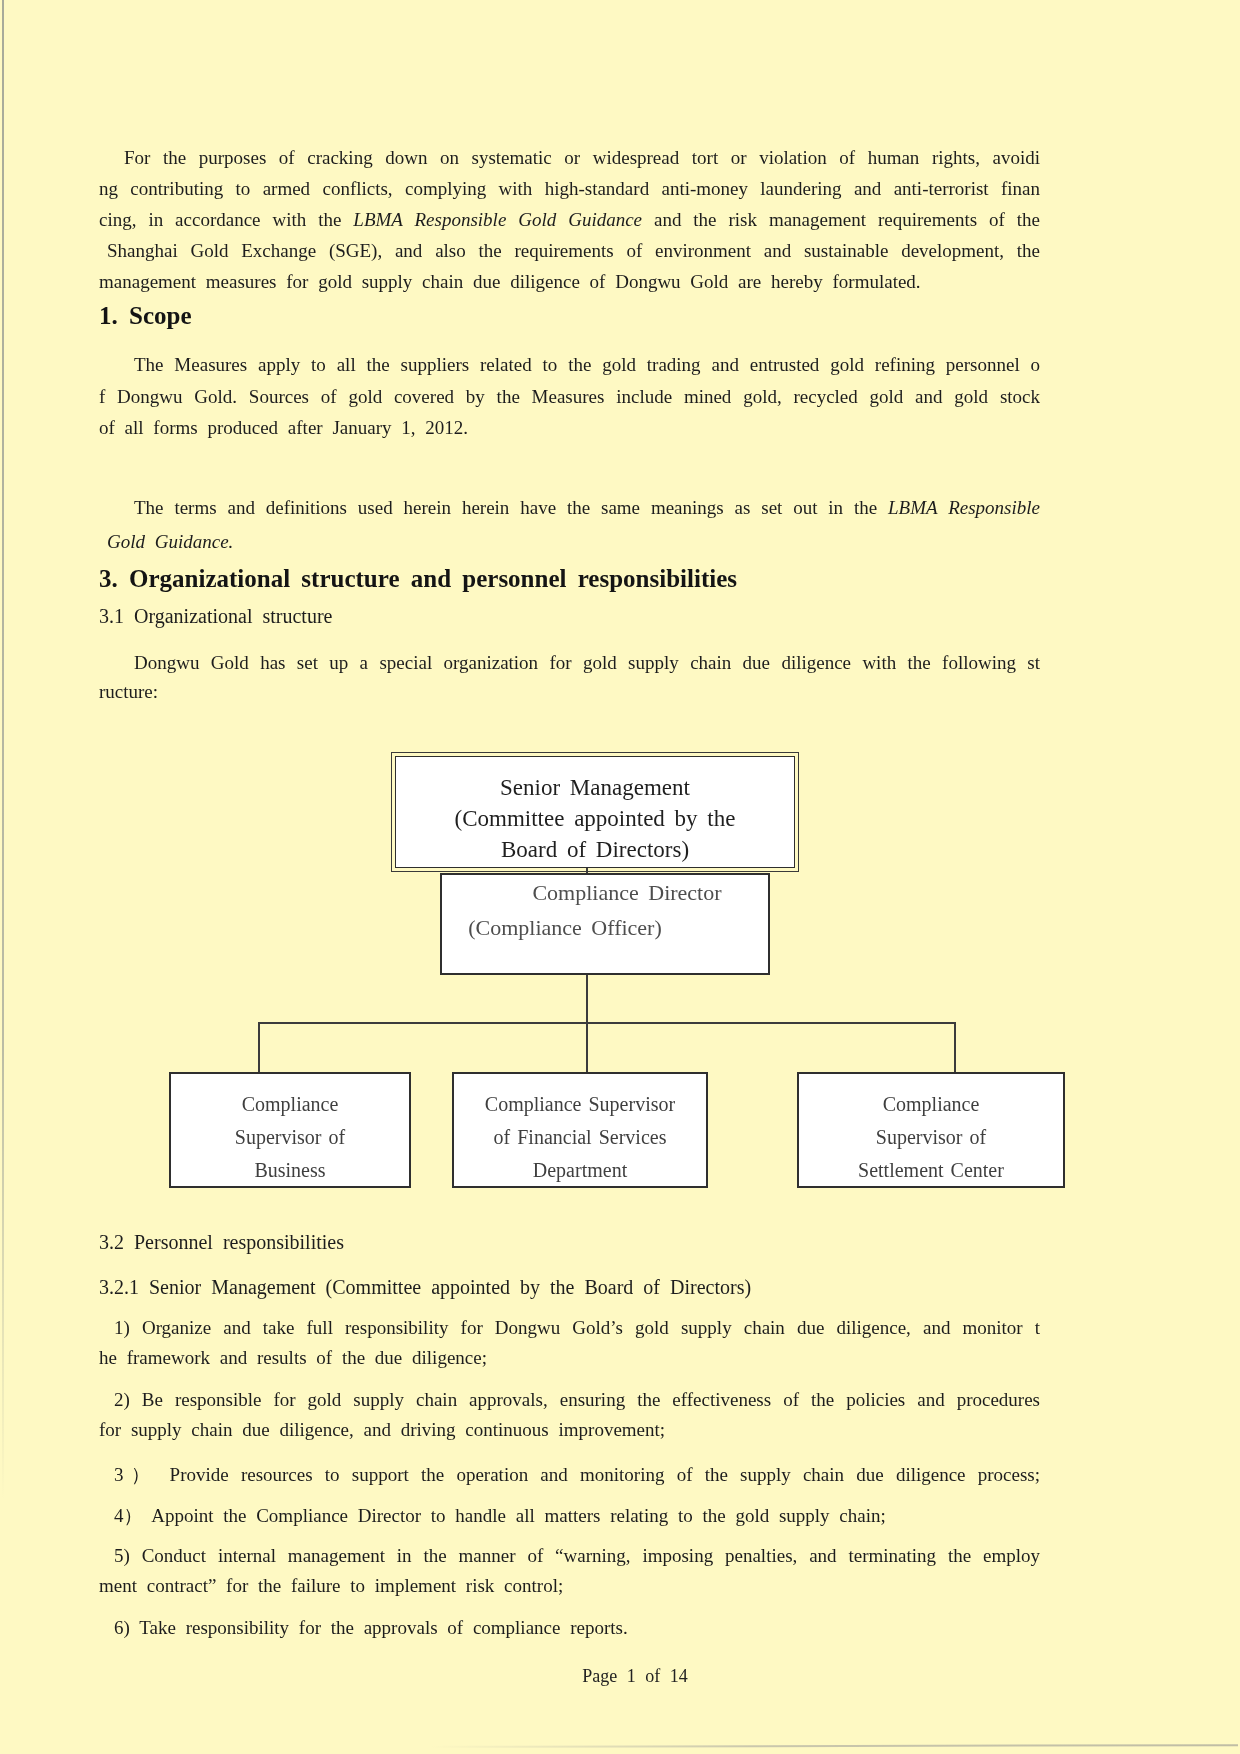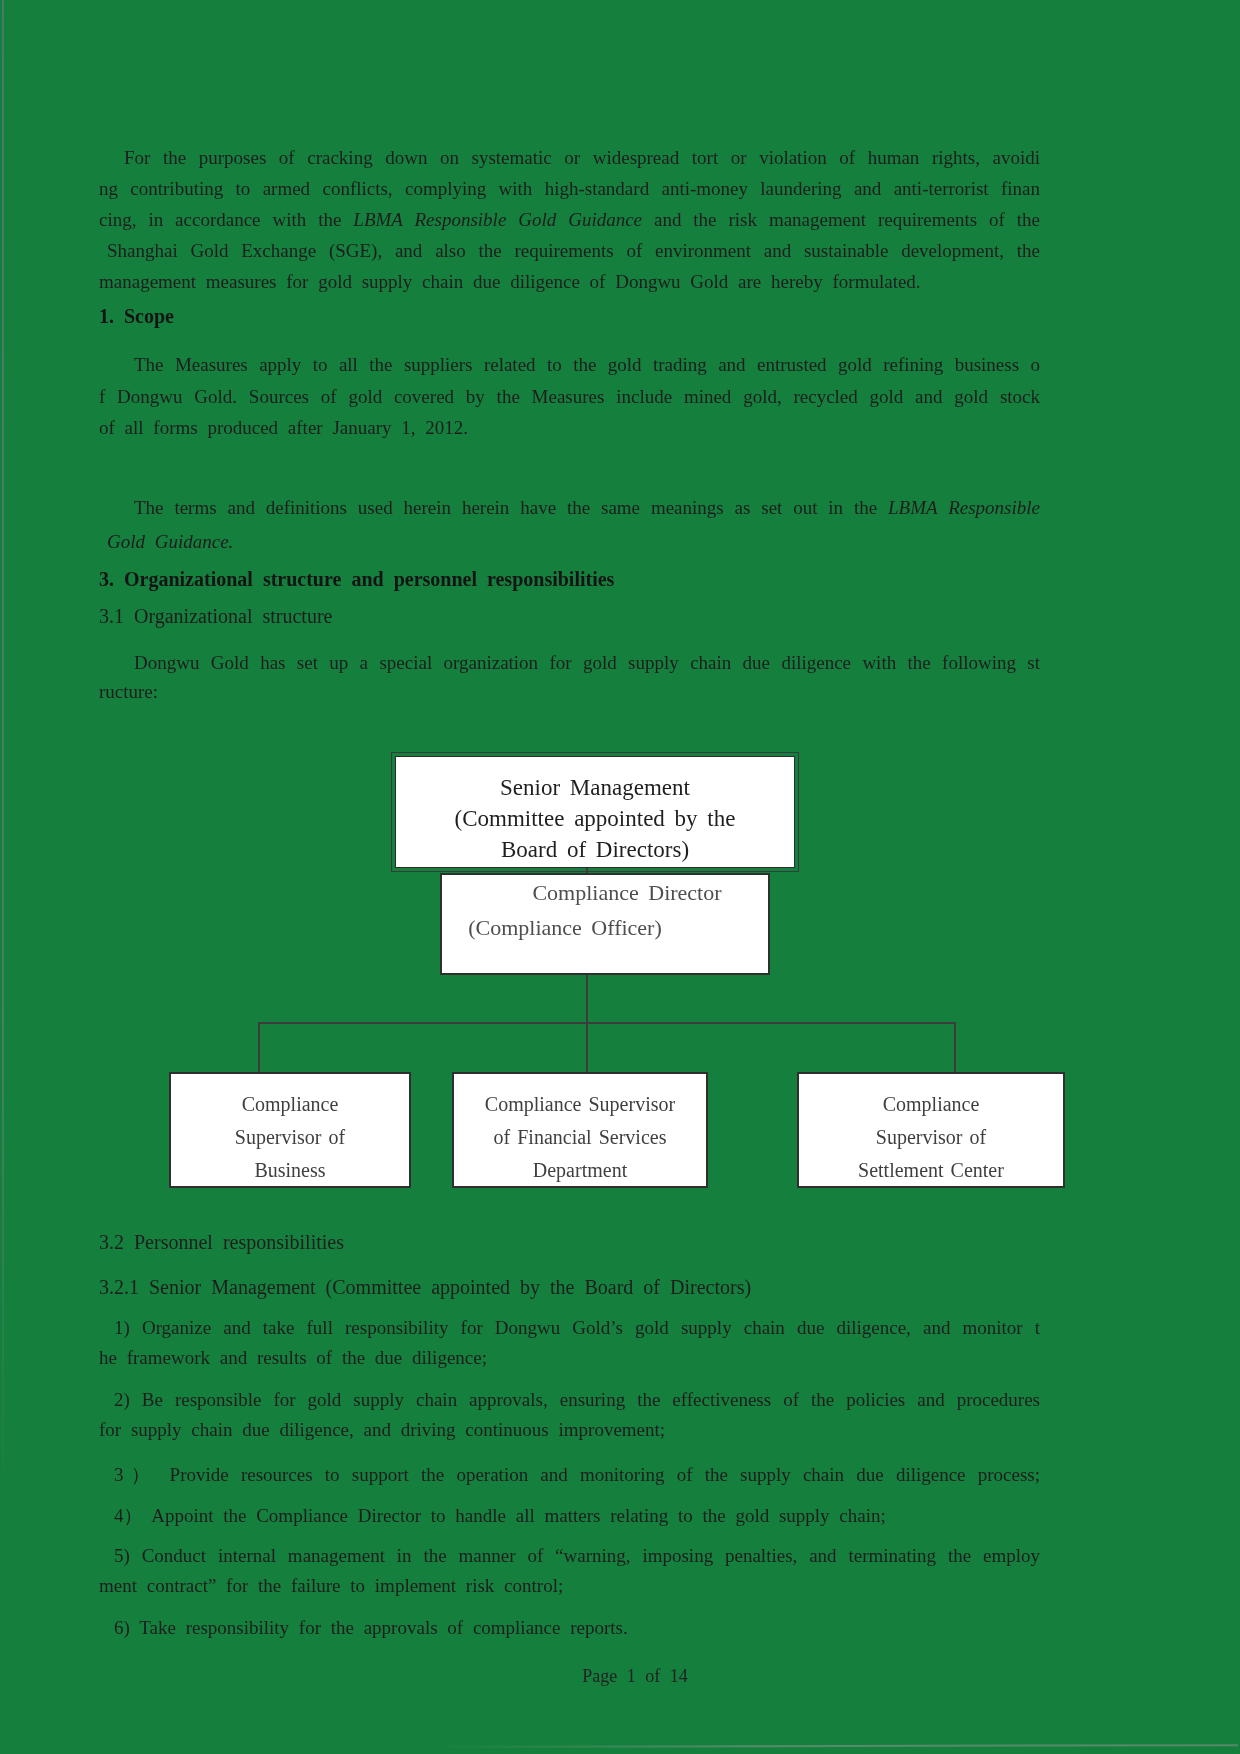--- a/index.html
+++ b/index.html
@@ -1,33 +1,33 @@
 <!DOCTYPE html>
 <html><head>
 <meta charset="utf-8">
 <style>
   html,body{margin:0;padding:0;background:#e8e8e8;}
   .page{
     position:relative;
     width:1240px;height:1754px;
     margin:0 auto;
-    background:#15803d;
+    background:#fef9c3;
     overflow:hidden;
     font-family:"Liberation Serif", serif;
   }
   
   .ln{
     position:absolute;left:99px;width:941px;height:30px;overflow:hidden;
     font:19px/30px "Liberation Serif", serif;
     color:#1d1d1d;
     white-space:normal;
   }
   .jl{text-align:justify;text-align-last:justify;}
   .ll{word-spacing:5px;}
-  .hd{font-weight:bold;font-size:20px;word-spacing:5px;color:#141414;}
+  .hd{font-weight:bold;font-size:25px;word-spacing:5px;color:#141414;}
   .hp{font-size:20px;word-spacing:5px;}
   .it{font-style:italic;}
   .ind25{padding-left:25px;width:916px;}
   .ind35{padding-left:35px;width:906px;}
   .ind8{padding-left:8px;width:933px;}
   .ind15{padding-left:15px;width:926px;}
   
   .obox{
     position:absolute;box-sizing:border-box;background:#fff;
     text-align:center;
@@ -77,21 +77,21 @@
   <div class="scan-left"></div>
   <div class="scan-bottom"></div>
 
   <div class="ln jl ind25" style="top:143px">For the purposes of cracking down on systematic or widespread tort or violation of human rights, avoidi</div>
   <div class="ln jl" style="top:174px">ng contributing to armed conflicts, complying with high-standard anti-money laundering and anti-terrorist finan</div>
   <div class="ln jl" style="top:205px"><span>cing, in accordance with the </span><span class="it">LBMA Responsible Gold Guidance</span><span> and the risk management requirements of the</span></div>
   <div class="ln jl ind8" style="top:236px">Shanghai Gold Exchange (SGE), and also the requirements of environment and sustainable development, the</div>
   <div class="ln ll" style="top:267px">management measures for gold supply chain due diligence of Dongwu Gold are hereby formulated.</div>
 
   <div class="ln hd" style="top:301px">1. Scope</div>
-  <div class="ln jl ind35" style="top:350px">The Measures apply to all the suppliers related to the gold trading and entrusted gold refining business o</div>
+  <div class="ln jl ind35" style="top:350px">The Measures apply to all the suppliers related to the gold trading and entrusted gold refining personnel o</div>
   <div class="ln jl" style="top:382px">f Dongwu Gold. Sources of gold covered by the Measures include mined gold, recycled gold and gold stock</div>
   <div class="ln ll" style="top:413px">of all forms produced after January 1, 2012.</div>
 
   <div class="ln jl ind35" style="top:493px"><span>The terms and definitions used herein herein have the same meanings as set out in the </span><span class="it">LBMA Responsible</span></div>
   <div class="ln ll it ind8" style="top:527px">Gold Guidance.</div>
 
   <div class="ln hd" style="top:564px">3. Organizational structure and personnel responsibilities</div>
   <div class="ln hp" style="top:601px">3.1 Organizational structure</div>
   <div class="ln jl ind35" style="top:648px">Dongwu Gold has set up a special organization for gold supply chain due diligence with the following st</div>
   <div class="ln ll" style="top:677px">ructure:</div>

